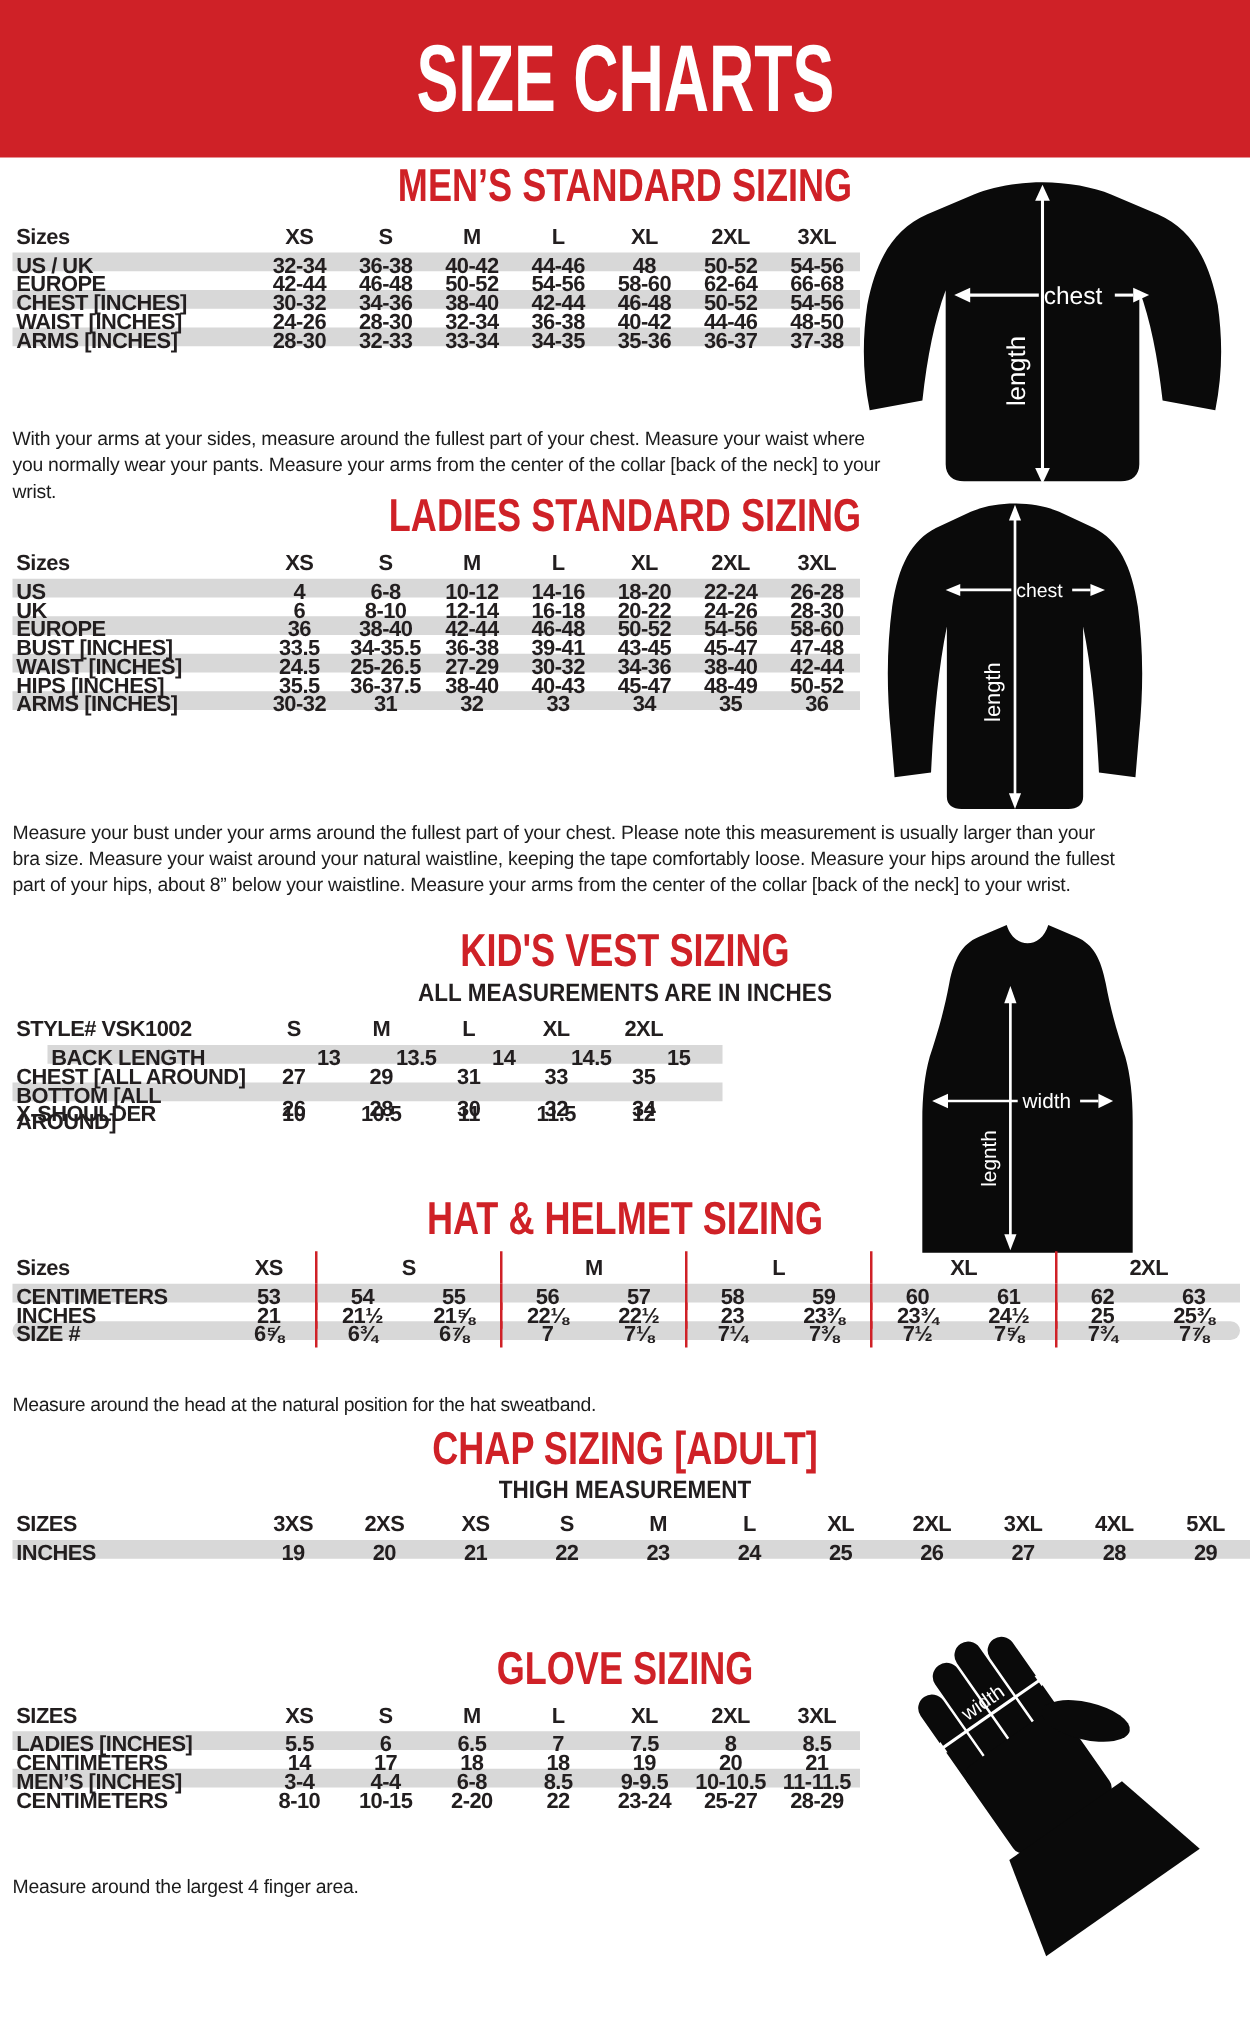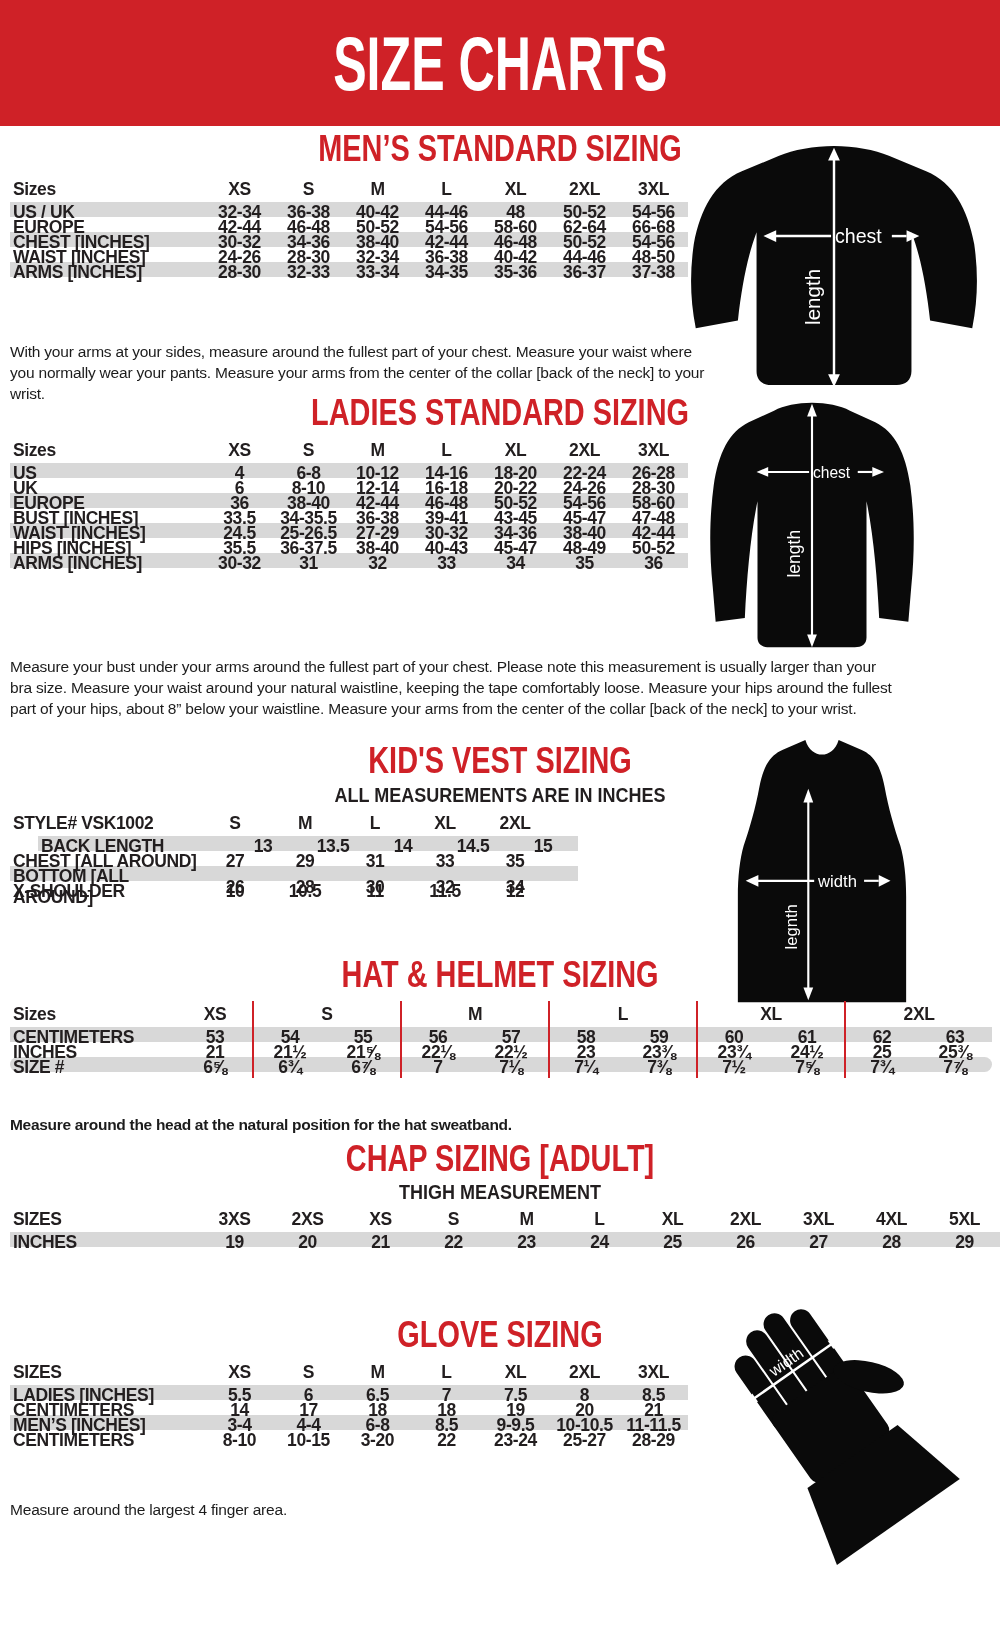--- a/index.html
+++ b/index.html
@@ -19,21 +19,21 @@
   .tbl{position:absolute;}
   .trow{display:grid;height:15px;align-items:stretch;}
   .trow.thead{height:26px;}
   .trow.shaded{background:var(--gray);}
   .cell{display:flex;align-items:center;justify-content:center;
         font-weight:700;font-size:17.5px;letter-spacing:-.4px;color:var(--ink);}
   .cell.label{justify-content:flex-start;padding-left:3px;}
   .cell.reddiv{border-left:2px solid var(--red);}
 
   .note{position:absolute;font-size:15.5px;line-height:21px;letter-spacing:-.2px;color:#1c1c1c;}
-  .note.bold{font-weight:700;letter-spacing:-.3px;}
+  .note.bold{font-weight:400;letter-spacing:-.3px;}
 
   .fig{position:absolute;}
   .fig svg{overflow:visible;display:block;}
   .fig text{font-family:"Liberation Sans","DejaVu Sans",sans-serif;}
 </style>
 </head>
 <body>
 
 <div id="page">
 
@@ -421,21 +421,21 @@
         <div class="cell">6-8</div>
         <div class="cell">8.5</div>
         <div class="cell">9-9.5</div>
         <div class="cell">10-10.5</div>
         <div class="cell">11-11.5</div>
       </div>
       <div class="trow" style="grid-template-columns: 195px repeat(7, 69px);">
         <div class="cell label">CENTIMETERS</div>
         <div class="cell">8-10</div>
         <div class="cell">10-15</div>
-        <div class="cell">3-20</div>
+        <div class="cell">2-20</div>
         <div class="cell">22</div>
         <div class="cell">23-24</div>
         <div class="cell">25-27</div>
         <div class="cell">28-29</div>
       </div>
     </div>
   <div class="note" style="left:10px;top:1499px;width:600px">Measure around the largest 4 finger area.</div>
 
   <div class="fig" style="left:692px;top:1272px">
     <svg width="280" height="285" viewBox="0 0 280 285">

